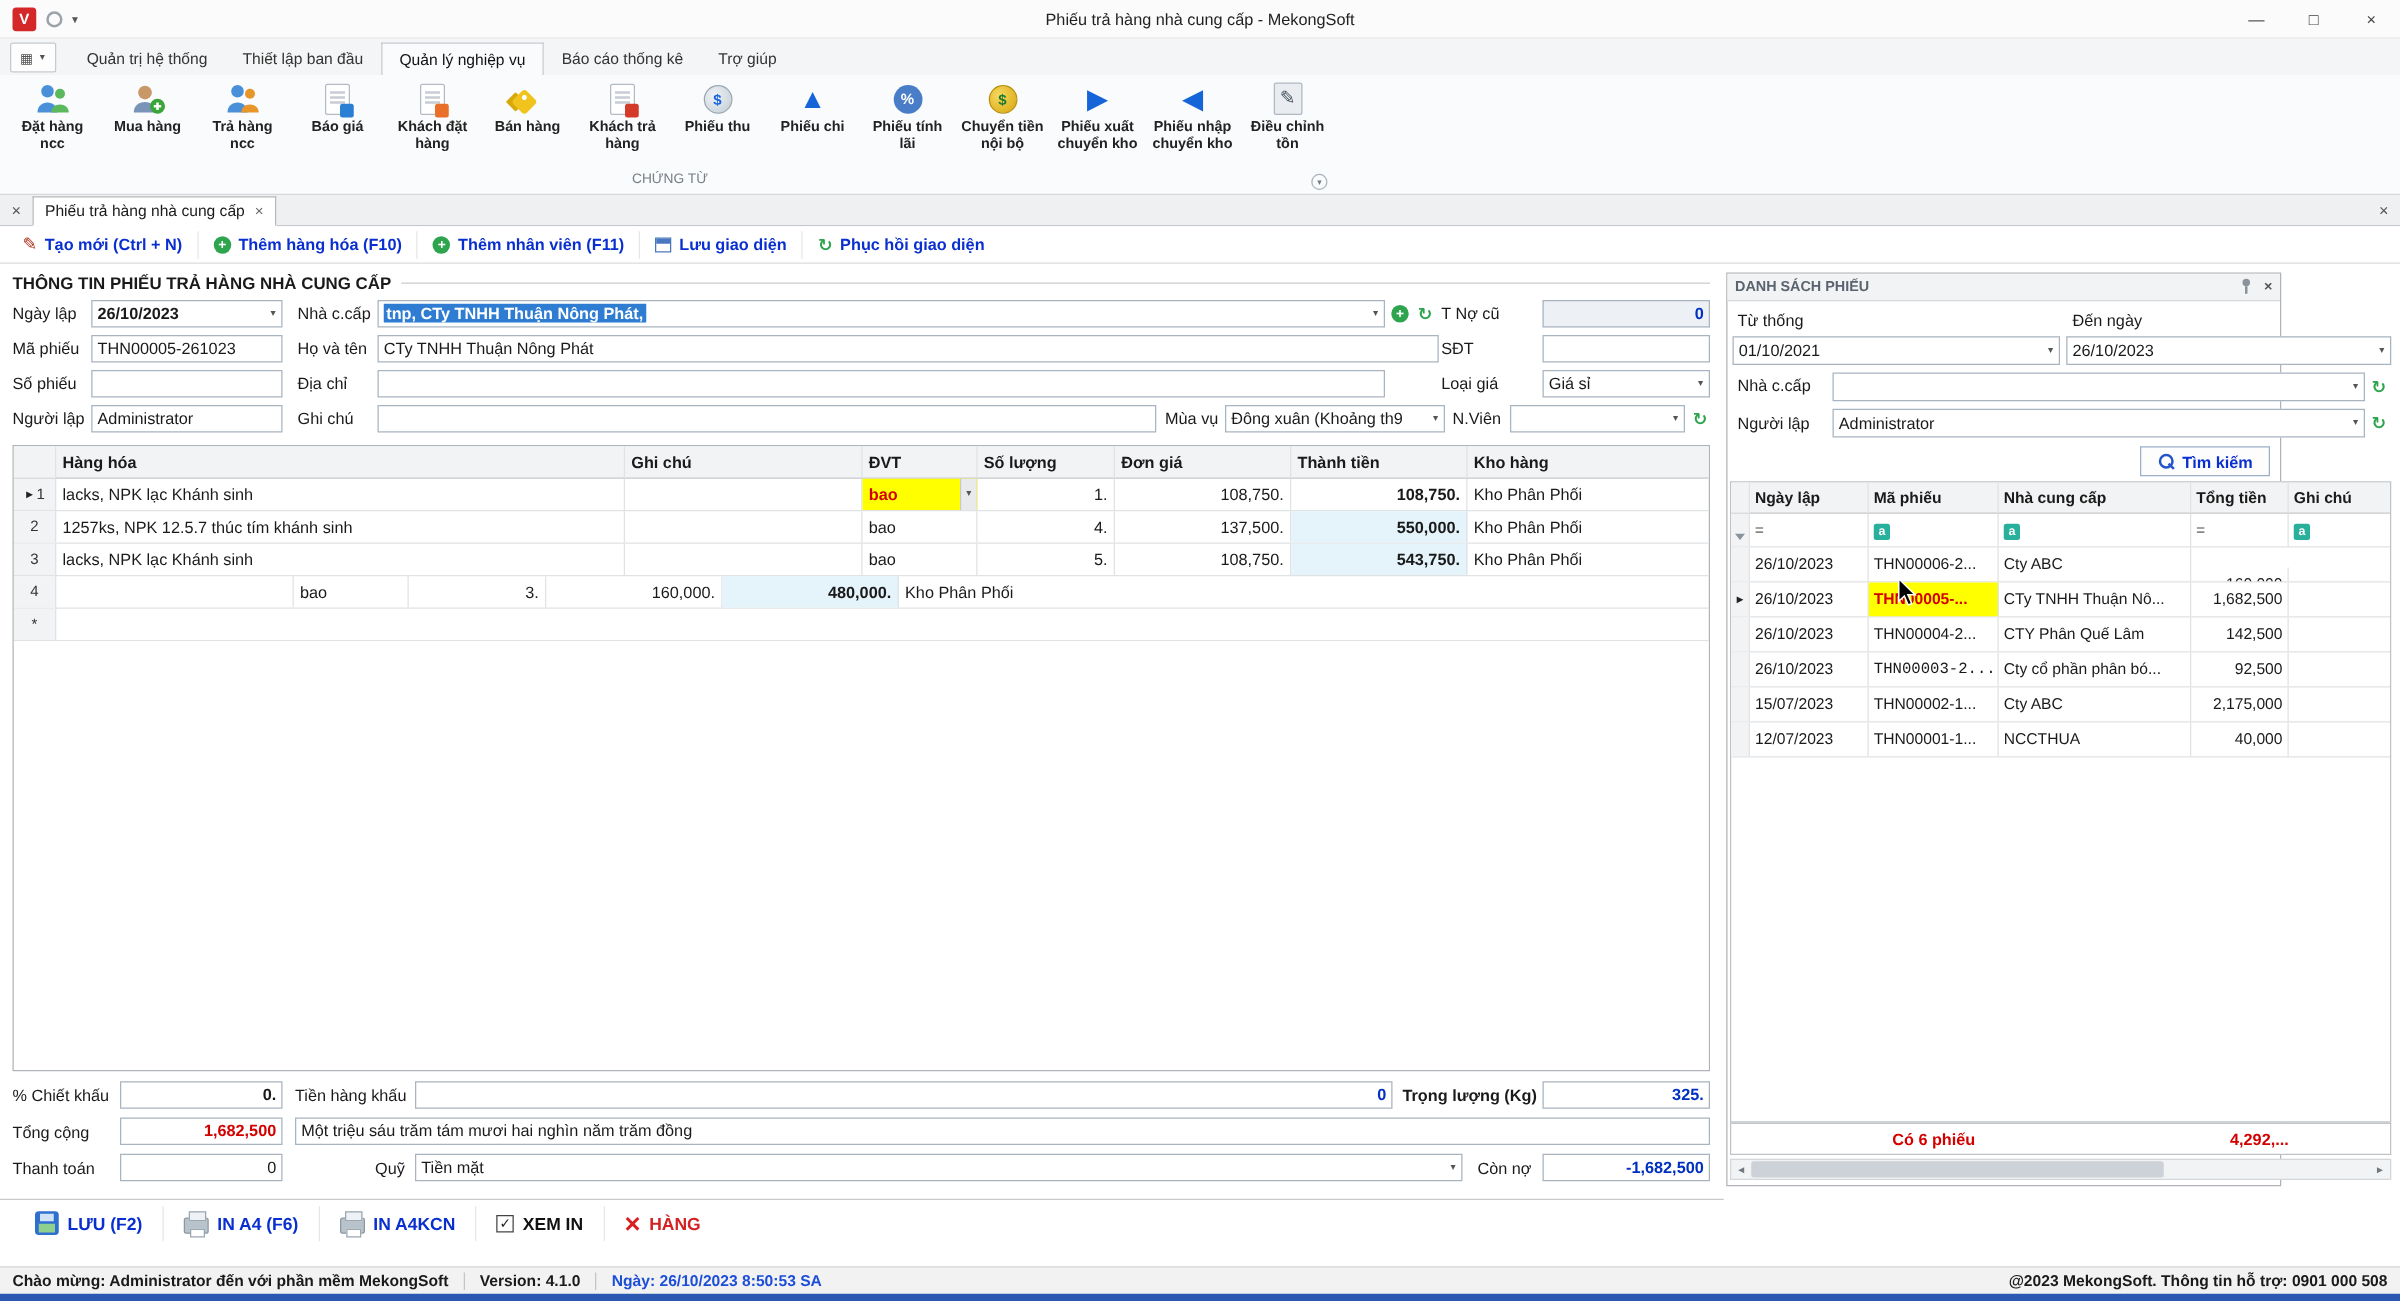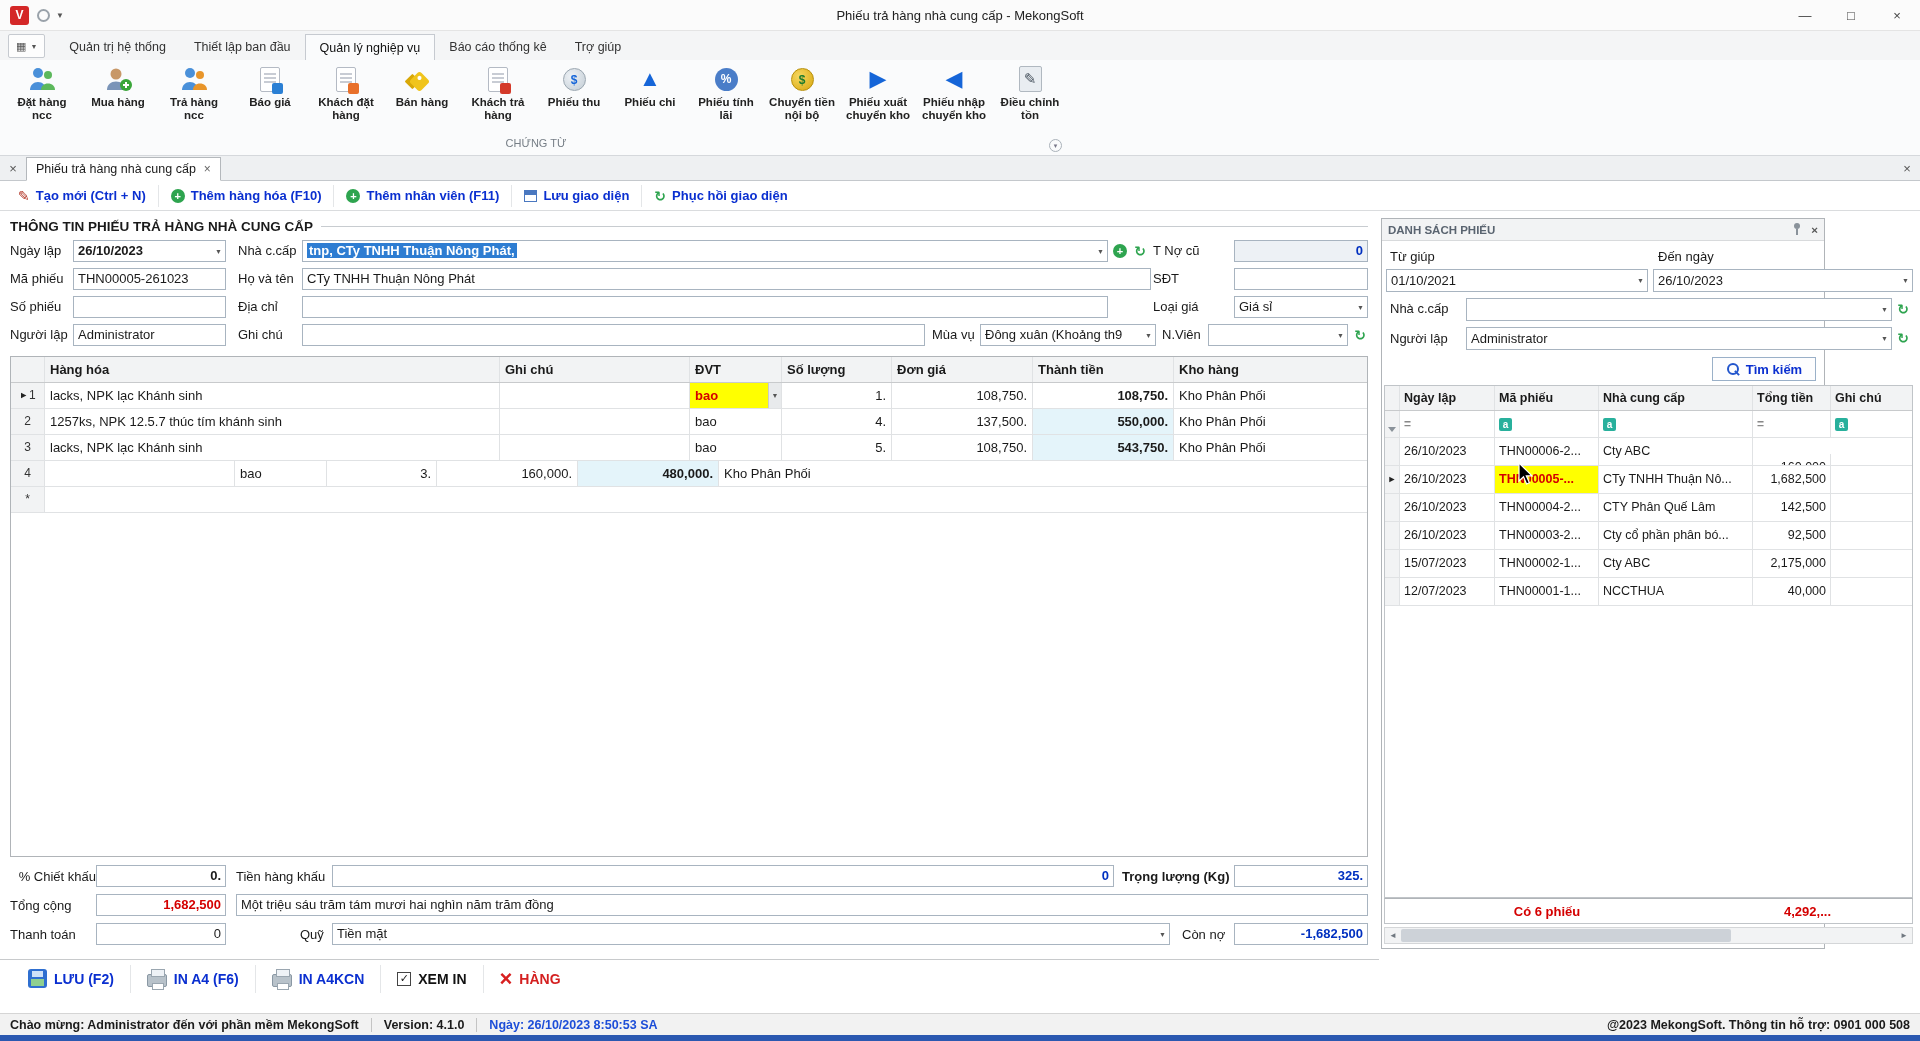--- a/index.html
+++ b/index.html
@@ -477,21 +477,21 @@
     </div>
 
     <div class="g-row">
       <div class="g-cell g-ind" style="width:34px;">*</div>
       <div class="g-cell" style="flex:1;border-right:none;"></div>
     </div>
     <div class="g-fill"></div>
   </div>
 
   <div class="trow" style="top:650px;">
-    <span class="tlab" style="width:86px;text-align:right;">% Chiết khấu</span>
+    <span class="tlab" style="width:86px;">% Chiết khấu</span>
     <span class="tinp" style="width:130px;text-align:right;font-weight:bold;">0.</span>
     <span style="width:10px;"></span>
     <span class="tlab" style="width:96px;">Tiền hàng khấu</span>
     <span class="tinp vblue" style="flex:1;">0</span>
     <span style="width:8px;"></span>
     <span class="tlab" style="width:112px;font-weight:bold;">Trọng lượng (Kg)</span>
     <span class="tinp ro vblue" style="width:134px;">325.</span>
   </div>
   <div class="trow" style="top:679px;">
     <span class="tlab" style="width:86px;">Tổng cộng</span>
@@ -537,21 +537,21 @@
 </div>
 
 <div class="panel">
   <div class="phead">
     <span>DANH SÁCH PHIẾU</span>
     <span class="sp"></span>
     <span class="pin"></span>
     <span style="color:#555;">×</span>
   </div>
 
-  <div class="plab" style="left:8px;top:28px;">Từ giúp</div>
+  <div class="plab" style="left:8px;top:28px;">Từ thống</div>
   <div class="plab" style="left:276px;top:28px;">Đến ngày</div>
   <div class="pinp combo" style="left:4px;top:50px;width:262px;">
     <span>01/10/2021</span><span class="arr">▼</span>
   </div>
   <div class="pinp combo" style="left:271px;top:50px;width:260px;">
     <span>26/10/2023</span><span class="arr">▼</span>
   </div>
 
   <div class="plab" style="left:8px;top:80px;">Nhà c.cấp</div>
   <div class="pinp combo" style="left:84px;top:79px;width:426px;">
@@ -616,21 +616,21 @@
       <div class="p-cell p-ind" style="width:15px;"></div>
       <div class="p-cell" style="width:95px;">26/10/2023</div>
       <div class="p-cell" style="width:104px;">THN00004-2...</div>
       <div class="p-cell" style="width:154px;">CTY Phân Quế Lâm</div>
       <div class="p-cell" style="width:78px;text-align:right;">142,500</div>
       <div class="p-cell" style="flex:1;border-right:none;"></div>
     </div>
     <div class="p-row">
       <div class="p-cell p-ind" style="width:15px;"></div>
       <div class="p-cell" style="width:95px;">26/10/2023</div>
-      <div class="p-cell" style="width:104px;">THN00003-2...</div>
+      <div class="p-cell" style="width:104px;font-family:Liberation Mono, monospace;">THN00003-2...</div>
       <div class="p-cell" style="width:154px;">Cty cổ phần phân bó...</div>
       <div class="p-cell" style="width:78px;text-align:right;">92,500</div>
       <div class="p-cell" style="flex:1;border-right:none;"></div>
     </div>
     <div class="p-row">
       <div class="p-cell p-ind" style="width:15px;"></div>
       <div class="p-cell" style="width:95px;">15/07/2023</div>
       <div class="p-cell" style="width:104px;">THN00002-1...</div>
       <div class="p-cell" style="width:154px;">Cty ABC</div>
       <div class="p-cell" style="width:78px;text-align:right;">2,175,000</div>

